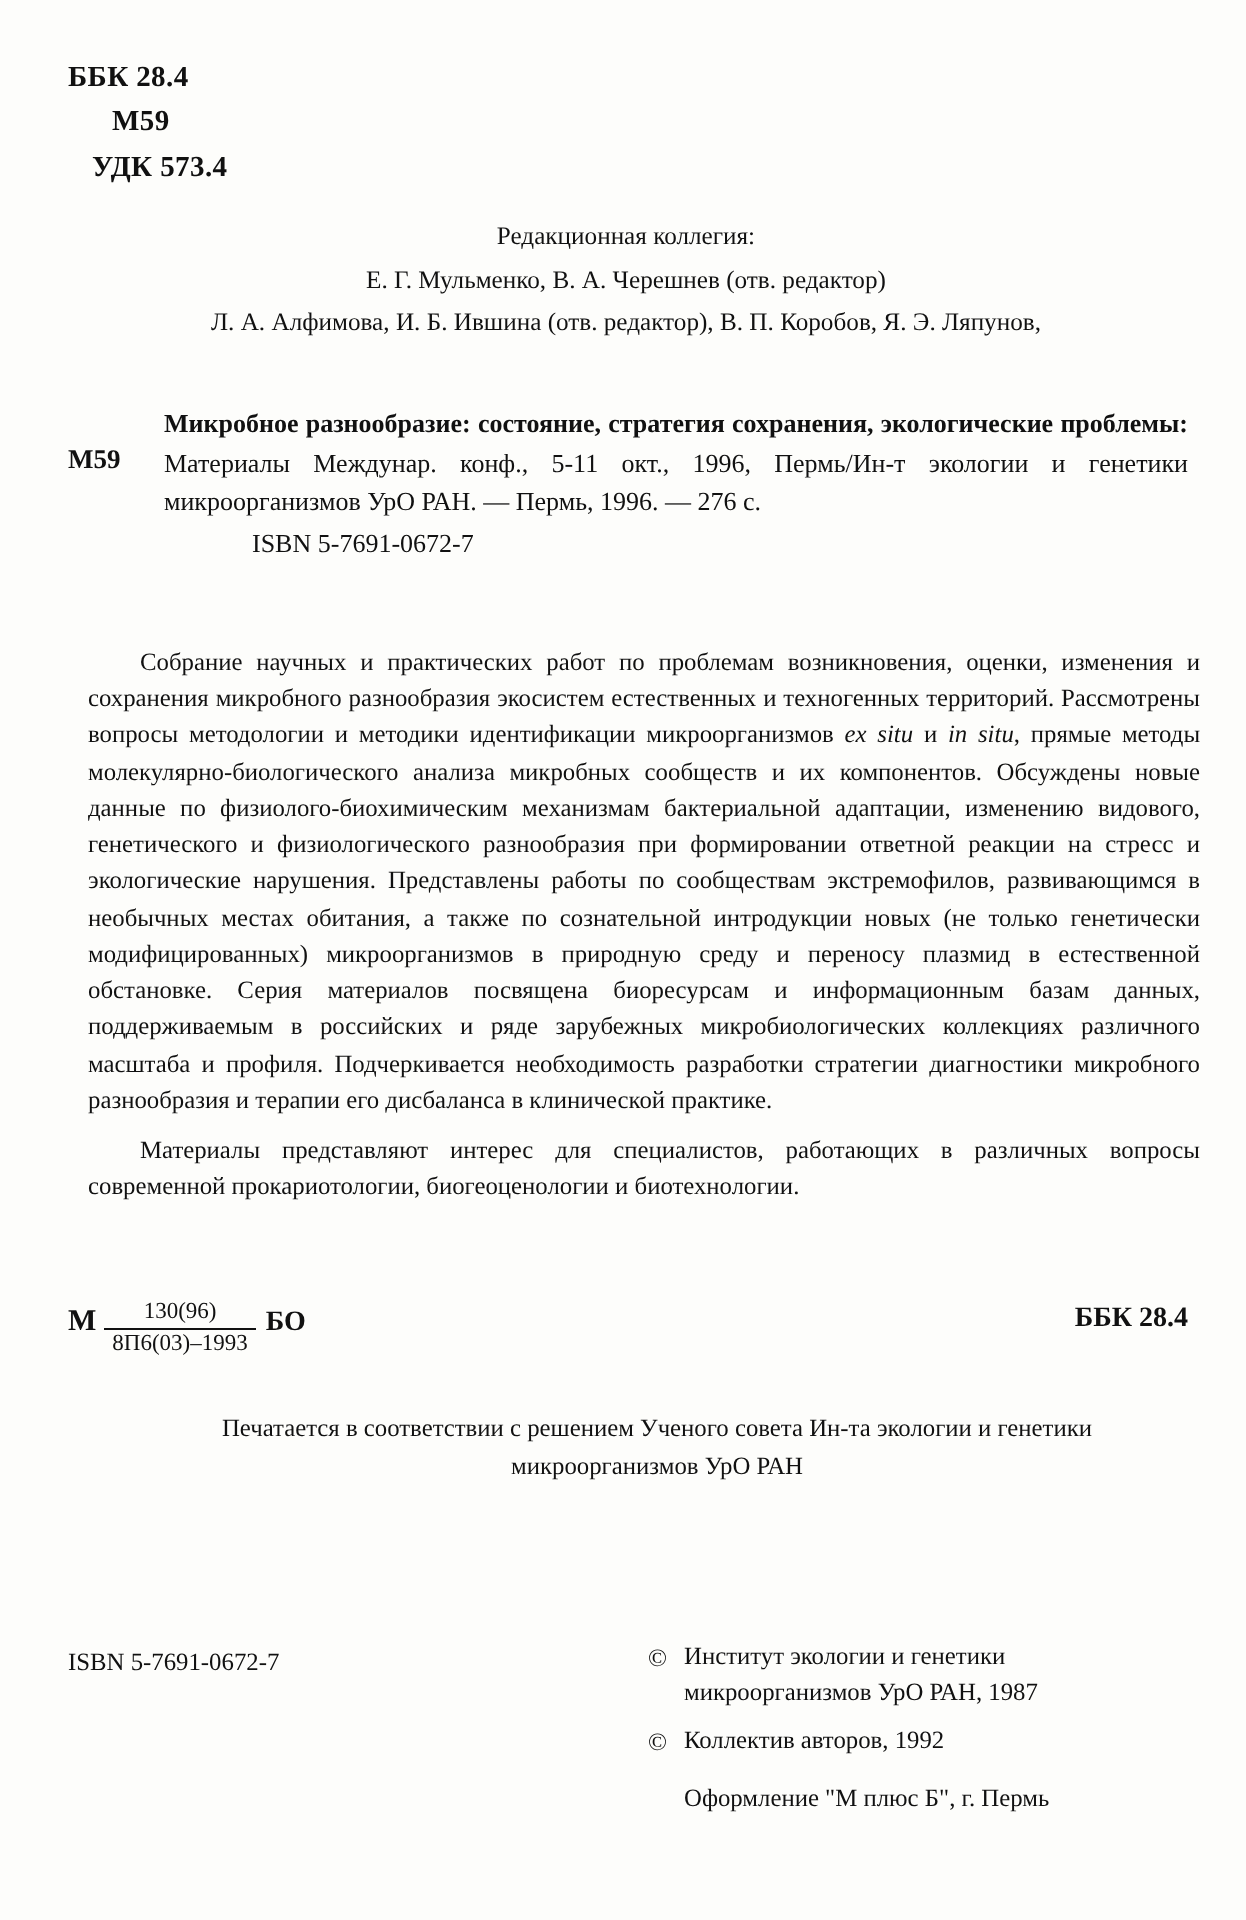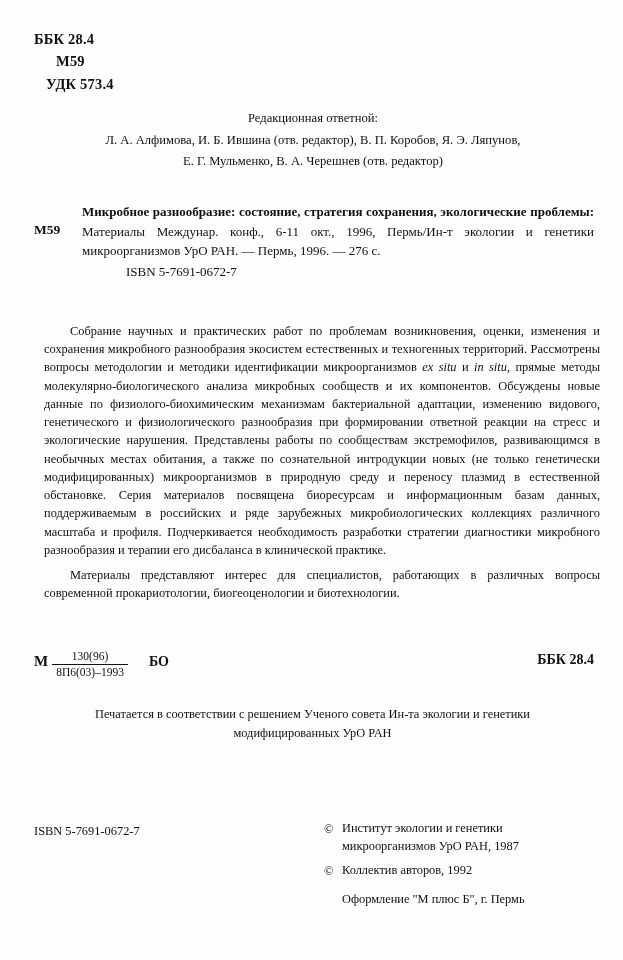--- a/index.html
+++ b/index.html
@@ -129,34 +129,34 @@
     padding: 0 4px 1px 4px;
     border-bottom: 1px solid #111;
   }
   .cm-frac .den {
     display: block;
     padding: 1px 4px 0 4px;
   }
   .cm-bo {
     font-weight: 700;
     font-size: 14px;
-    margin-left: 21px;
+    margin-left: 5px;
     padding-top: 6px;
     text-align: center;
   }
   .cm-right {
     margin-left: auto;
     font-weight: 700;
     font-size: 14px;
     padding-top: 2px;
   }
 
   .decision {
     position: absolute;
-    left: 60px;
+    left: 76px;
     top: 705px;
     width: 505px;
     text-align: center;
     font-size: 12.4px;
     line-height: 1.5;
   }
 
   .footer {
     position: absolute;
     left: 34px;
@@ -202,30 +202,30 @@
 
 <div class="page">
 
   <div class="codes">
     <div class="c1">ББК 28.4</div>
     <div class="c2">М59</div>
     <div class="c3">УДК 573.4</div>
   </div>
 
   <div class="editorial">
-    <div class="title">Редакционная ответной:</div>
+    <div class="title">Редакционная коллегия:</div>
+    <div>Е. Г. Мульменко, В. А. Черешнев (отв. редактор)</div>
     <div>Л. А. Алфимова, И. Б. Ившина (отв. редактор), В. П. Коробов, Я. Э. Ляпунов,</div>
-    <div>Е. Г. Мульменко, В. А. Черешнев (отв. редактор)</div>
   </div>
 
   <div class="biblio">
     <div class="biblio-row">
       <div class="biblio-label">М59</div>
       <div class="biblio-body">
-        <b>Микробное разнообразие: состояние, стратегия сохранения, экологические проблемы:</b><span> Материалы Междунар. конф., 6-11 окт., 1996, Пермь/Ин-т экологии и генетики микроорганизмов УрО РАН. — Пермь, 1996. — 276 с.</span>
+        <b>Микробное разнообразие: состояние, стратегия сохранения, экологические проблемы:</b><span> Материалы Междунар. конф., 5-11 окт., 1996, Пермь/Ин-т экологии и генетики микроорганизмов УрО РАН. — Пермь, 1996. — 276 с.</span>
         <div class="isbn-line">ISBN 5-7691-0672-7</div>
       </div>
     </div>
   </div>
 
   <div class="abstract">
     <p><span>Собрание научных и практических работ по проблемам возникновения, оценки, изменения и сохранения микробного разнообразия экосистем естественных и техногенных территорий. Рассмотрены вопросы методологии и методики идентификации микроорганизмов </span><i>ex situ</i><span> и </span><i>in situ</i><span>, прямые методы молекулярно-биологического анализа микробных сообществ и их компонентов. Обсуждены новые данные по физиолого-биохимическим механизмам бактериальной адаптации, изменению видового, генетического и физиологического разнообразия при формировании ответной реакции на стресс и экологические нарушения. Представлены работы по сообществам экстремофилов, развивающимся в необычных местах обитания, а также по сознательной интродукции новых (не только генетически модифицированных) микроорганизмов в природную среду и переносу плазмид в естественной обстановке. Серия материалов посвящена биоресурсам и информационным базам данных, поддерживаемым в российских и ряде зарубежных микробиологических коллекциях различного масштаба и профиля. Подчеркивается необходимость разработки стратегии диагностики микробного разнообразия и терапии его дисбаланса в клинической практике.</span></p>
     <p>Материалы представляют интерес для специалистов, работающих в различных вопросы современной прокариотологии, биогеоценологии и биотехнологии.</p>
   </div>
 
@@ -236,21 +236,21 @@
         <span class="num">130(96)</span>
         <span class="den">8П6(03)–1993</span>
       </span>
       <span class="cm-bo">БО</span>
       <span class="cm-right">ББК 28.4</span>
     </div>
   </div>
 
   <div class="decision">
     <div>Печатается в соответствии с решением Ученого совета Ин-та экологии и генетики</div>
-    <div>модифицированных УрО РАН</div>
+    <div>микроорганизмов УрО РАН</div>
   </div>
 
   <div class="footer">
     <div class="footer-row">
       <div class="footer-left">ISBN 5-7691-0672-7</div>
       <div class="footer-right">
         <div class="cred">
           <span class="sym">©</span>
           <span class="txt">Институт экологии и генетики микроорганизмов УрО РАН, 1987</span>
         </div>

